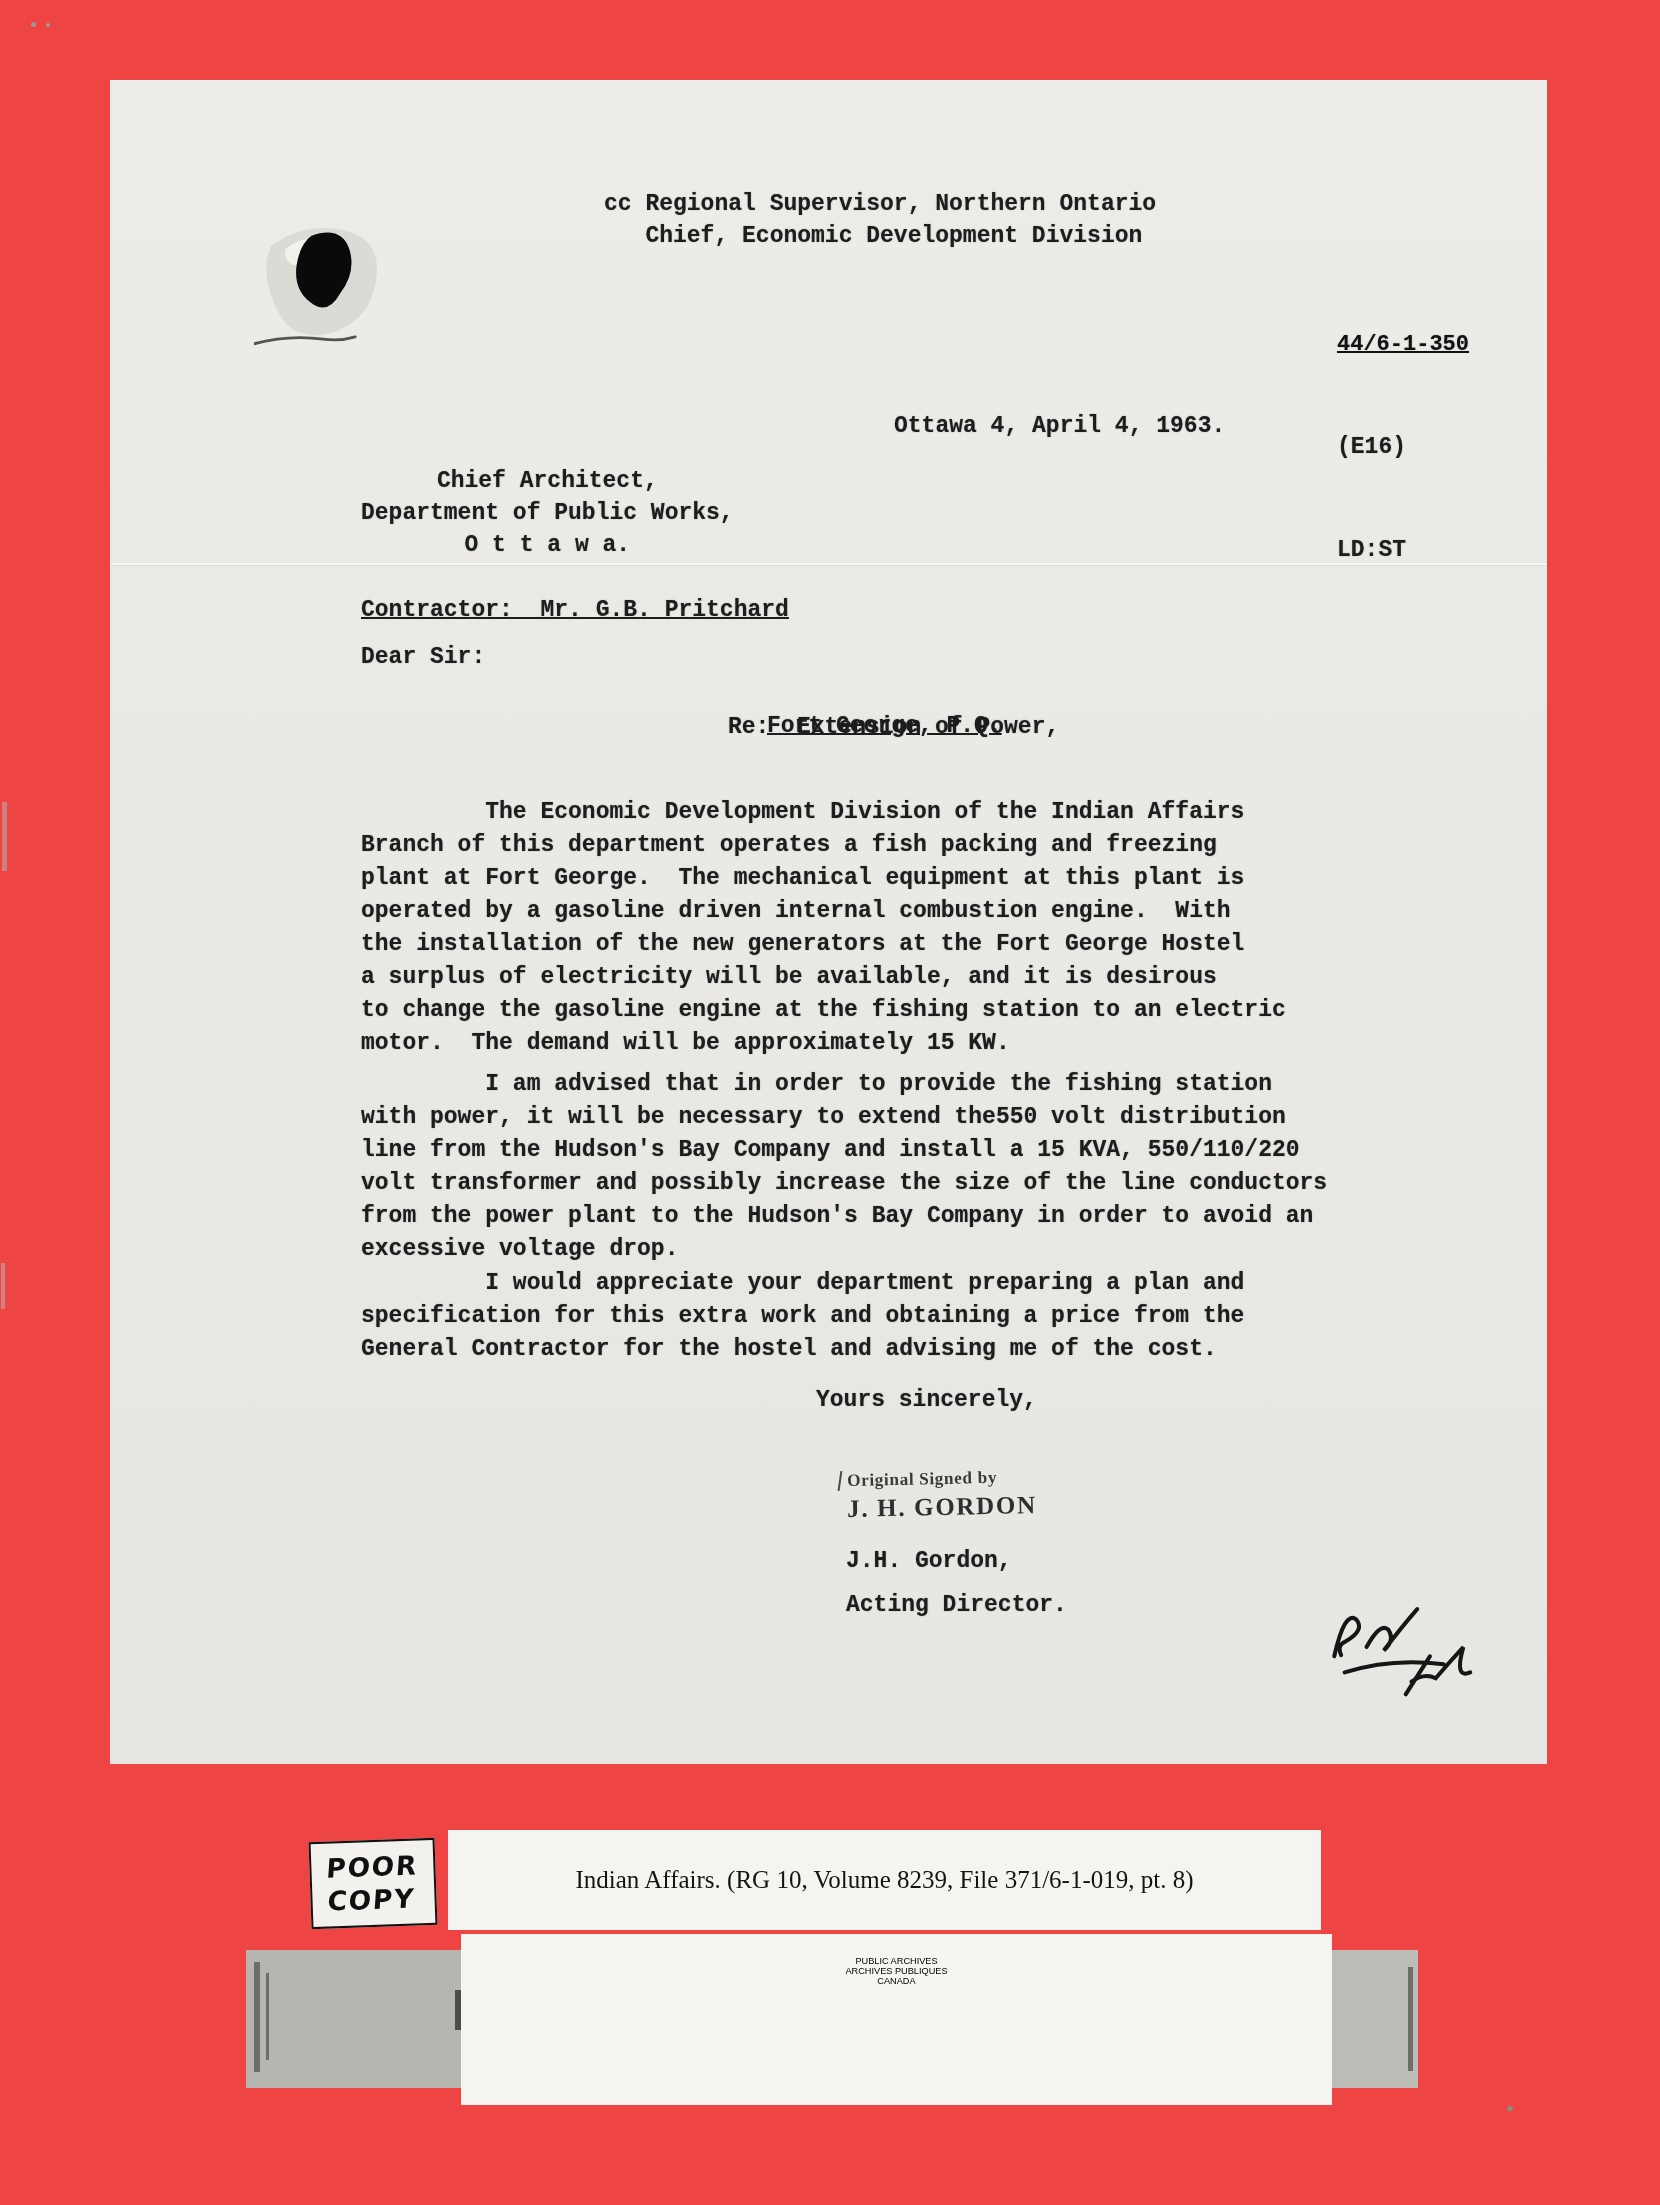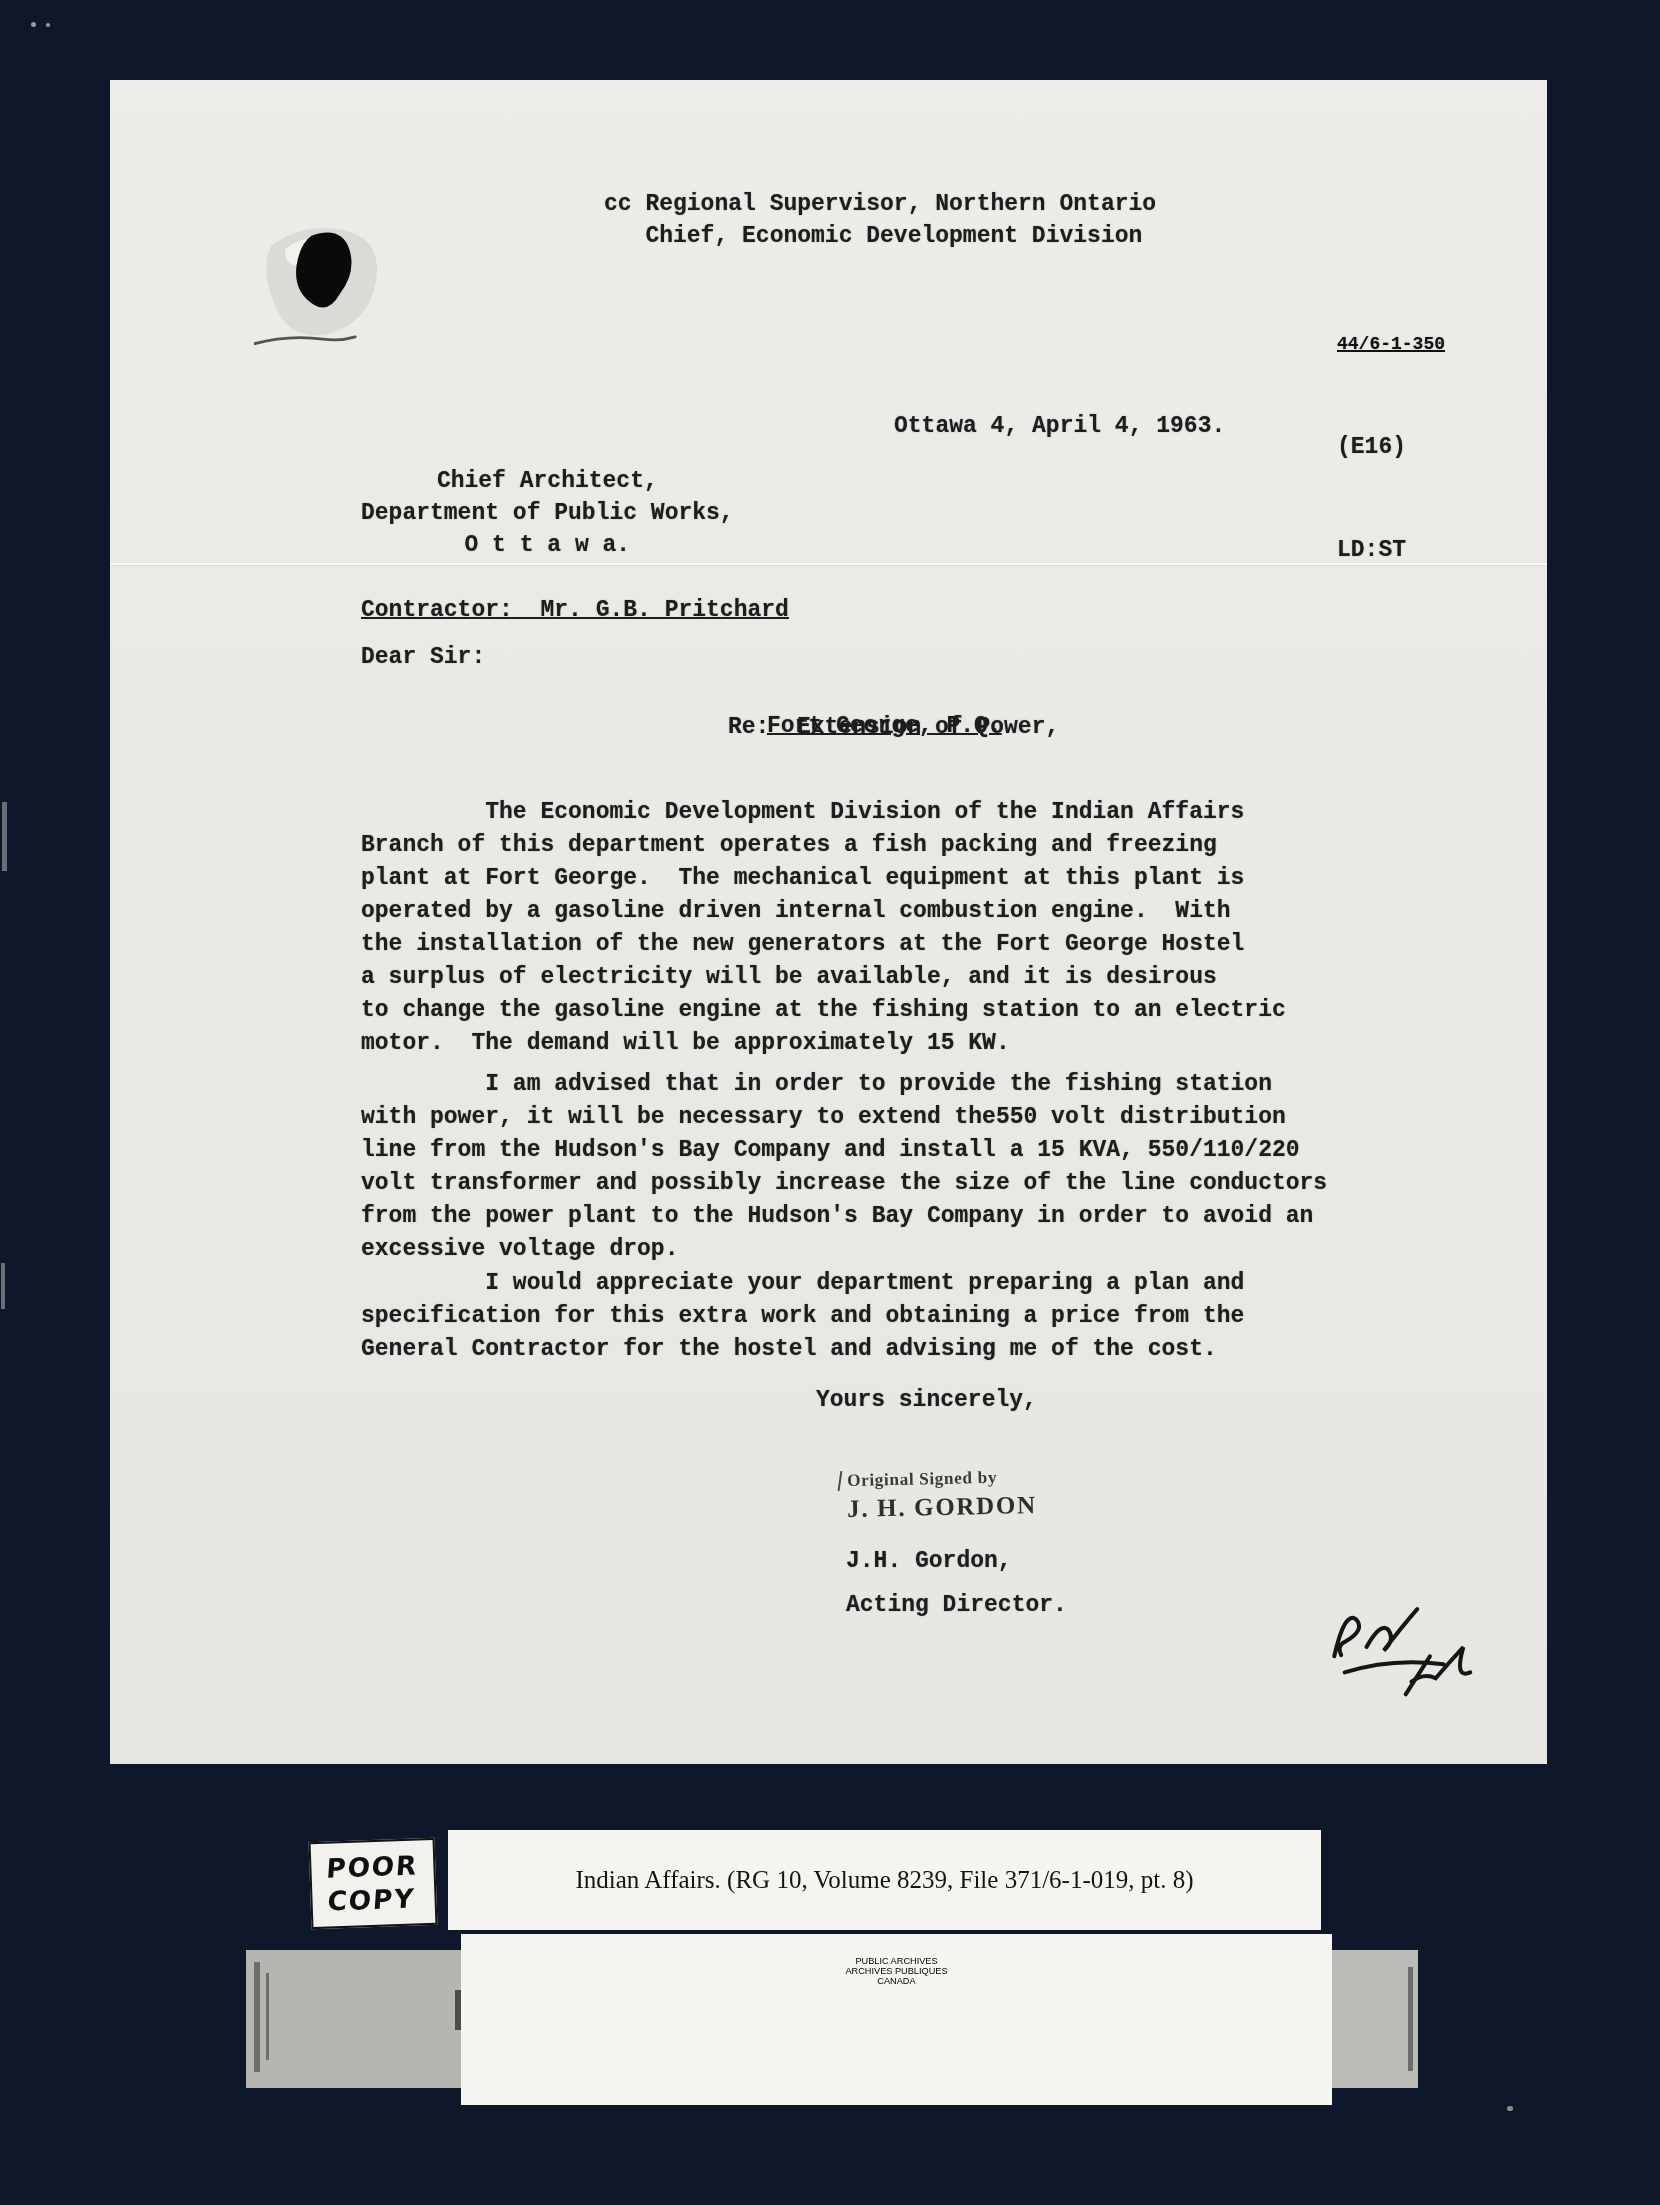--- a/index.html
+++ b/index.html
@@ -1,28 +1,28 @@
 <!DOCTYPE html>
 <html style="font-size:9.2px"><head>
 <meta charset="utf-8">
 <style>
   html,body{margin:0;padding:0;background:#070707;}
-  .stage{position:relative;width:1661px;height:2205px;background:#0f172a;overflow:hidden;
+  .stage{position:relative;width:1661px;height:2205px;background:#ef4444;overflow:hidden;
          font-family:"Liberation Sans",sans-serif;}
   
   .letter{position:absolute;left:110px;top:80px;width:1437px;height:1684px;
           background:linear-gradient(180deg,#edecE8 0%,#eae9e5 40%,#e7e6e2 100%);
           background-color:#eae9e5;}
   .mono{font-family:"Liberation Mono","DejaVu Sans Mono",monospace;font-weight:700;
         color:#1d1d1d;font-size:23px;white-space:pre;line-height:33px;
         text-shadow:0 0 1.2px rgba(25,25,25,.45);}
   .abs{position:absolute;}
   .fold{position:absolute;left:0;top:483px;width:100%;height:1.7px;
         background:rgba(255,255,255,.55);border-bottom:0.6px solid rgba(0,0,0,.10);}
-  .filenum{font-size:18px;text-decoration:underline;text-decoration-thickness:1.7px;color:#121212;}
+  .filenum{font-size:22px;text-decoration:underline;text-decoration-thickness:1.7px;color:#121212;}
   .fileblock div{line-height:37px;}
   .underline{text-decoration:underline;text-decoration-thickness:1.7px;}
   .stampline1{font-family:"Liberation Serif","DejaVu Serif",serif;font-weight:700;
               font-size:17.3px;color:#3b3b3b;transform:rotate(-1.2deg);letter-spacing:0.6px;}
   .stampline2{font-family:"Liberation Serif","DejaVu Serif",serif;font-weight:700;
               font-size:25px;color:#2e2e2e;transform:rotate(-1.2deg);letter-spacing:1.7px;}
   .stampbracket{position:absolute;width:1.7px;height:19.6px;background:#4a4a4a;transform:rotate(8deg);}
   
   .poorcopy{position:absolute;left:310px;top:1840px;width:126px;height:87px;
             background:#f2f1ed;border:2.9px solid #121212;transform:rotate(-2deg);

